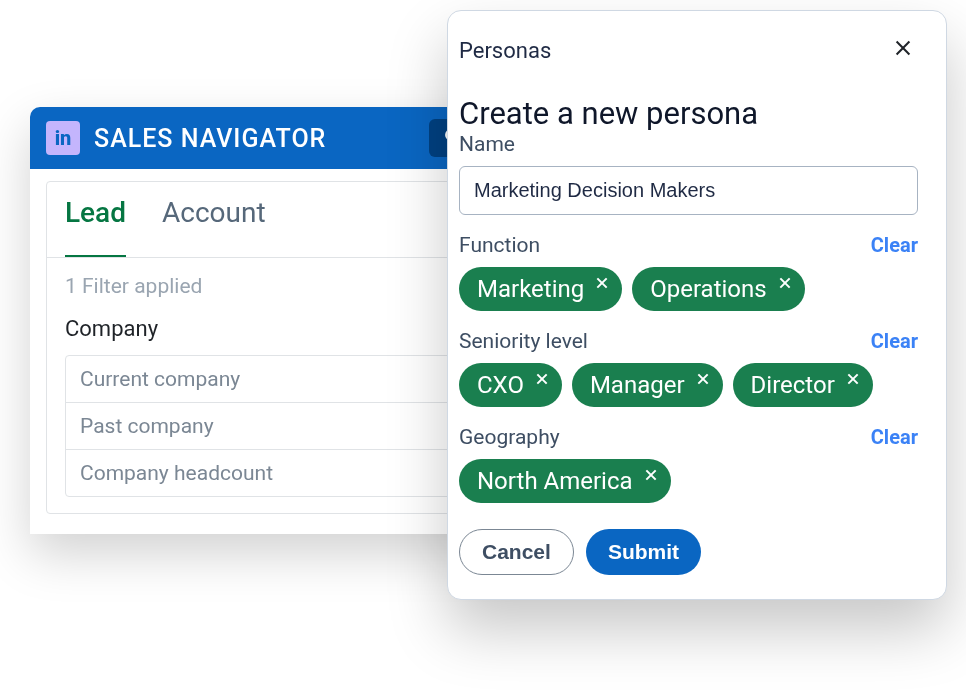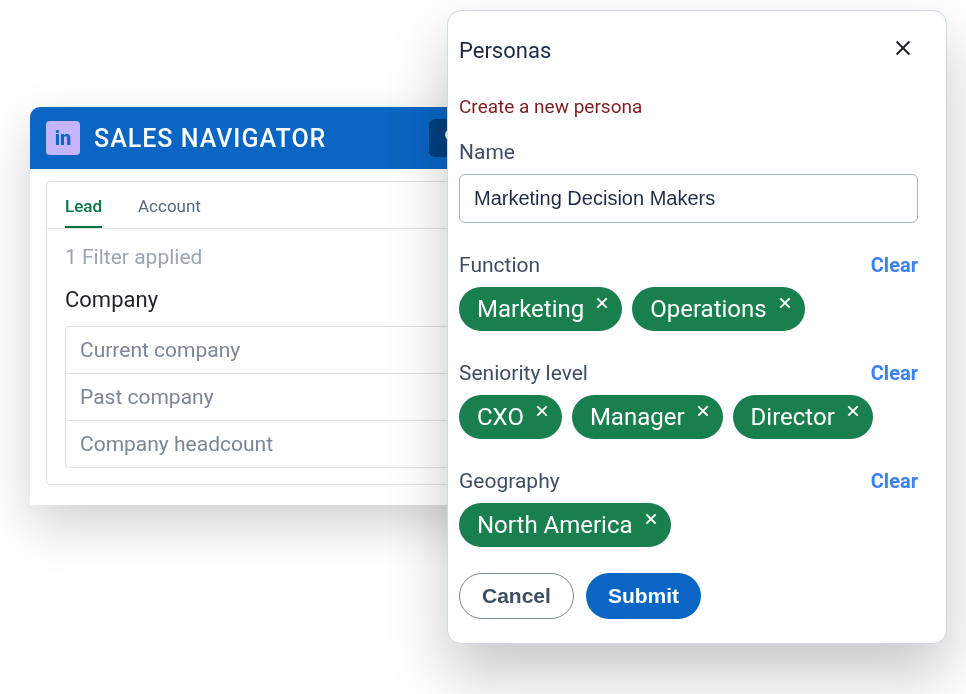--- a/index.html
+++ b/index.html
@@ -81,22 +81,22 @@
     }
 
     .tabs {
       display: flex;
       gap: 36px;
       padding: 14px 18px 0 18px;
       border-bottom: 1px solid #e0e3e6;
     }
 
     .tab {
-      padding-bottom: 10px;
-      font-size: 17px;
+      padding-bottom: 26px;
+      font-size: 28px;
       color: #56687a;
       cursor: pointer;
     }
 
     .tab.active {
       color: #057642;
       border-bottom: 2px solid #057642;
       font-weight: 500;
     }
 
@@ -162,36 +162,35 @@
       color: #1f2a44;
     }
 
     .close-btn {
       cursor: pointer;
       padding: 4px;
     }
     .close-btn svg { width: 22px; height: 22px; }
 
     .modal-title {
-      font-size: 19px;
-      color: #7f1d1d;
-      margin-bottom: 22px;
+      font-size: 31px;
+      color: #0f172a;
     }
 
     .field-label {
       font-size: 21px;
       color: #3e4e63;
       margin-bottom: 10px;
     }
 
     .field-label-row {
       display: flex;
       justify-content: space-between;
       align-items: flex-end;
-      margin-top: 30px;
+      margin-top: 18px;
       margin-bottom: 10px;
     }
 
     .clear-link {
       font-size: 20px;
       color: #3b82f6;
       cursor: pointer;
       font-weight: bold;
     }
 

